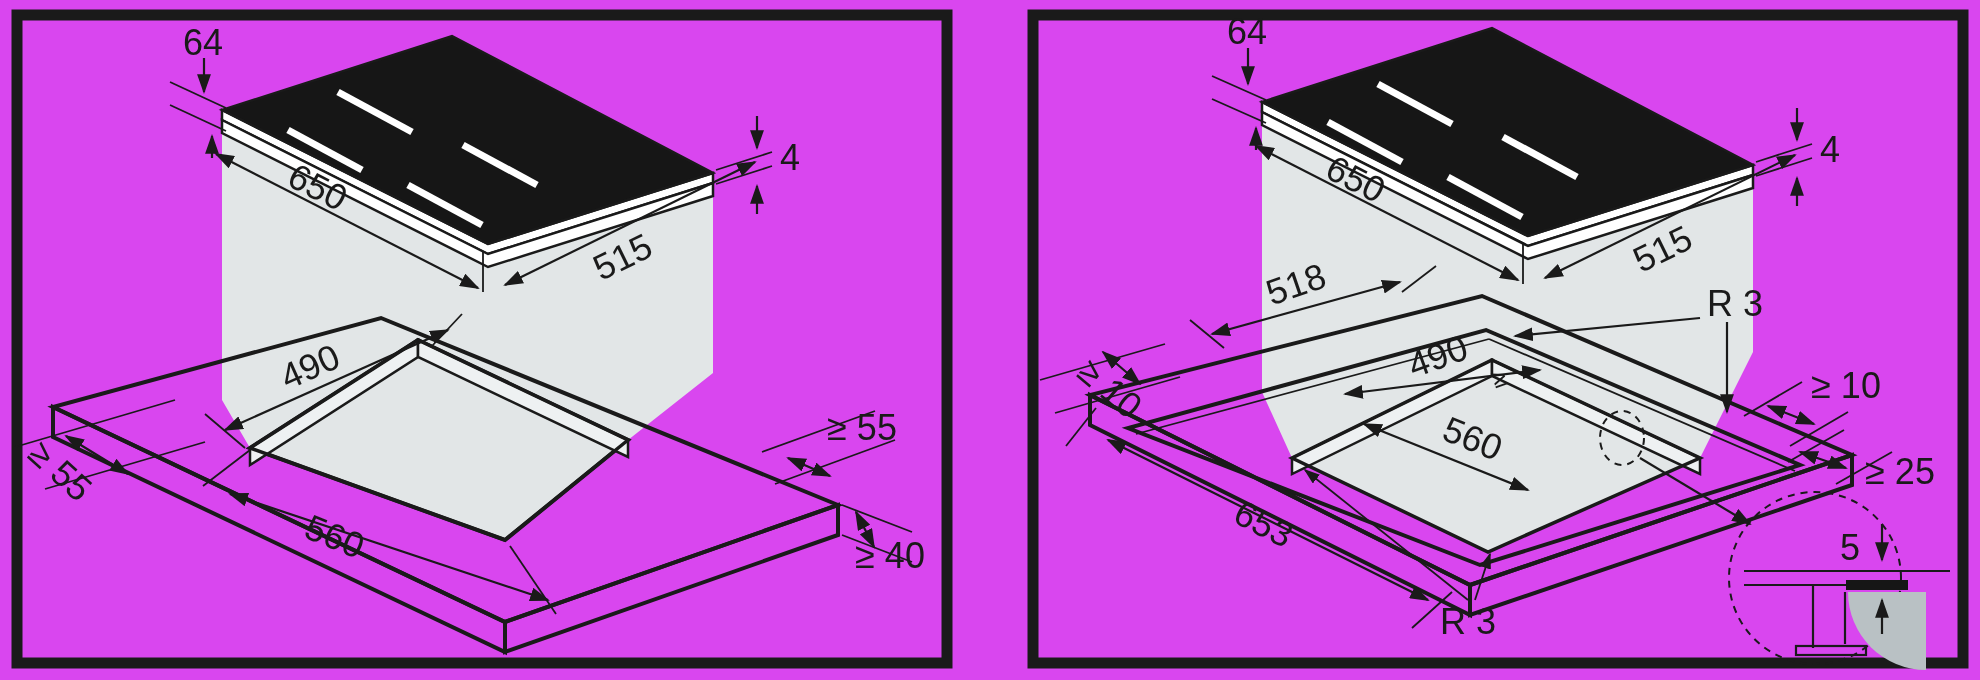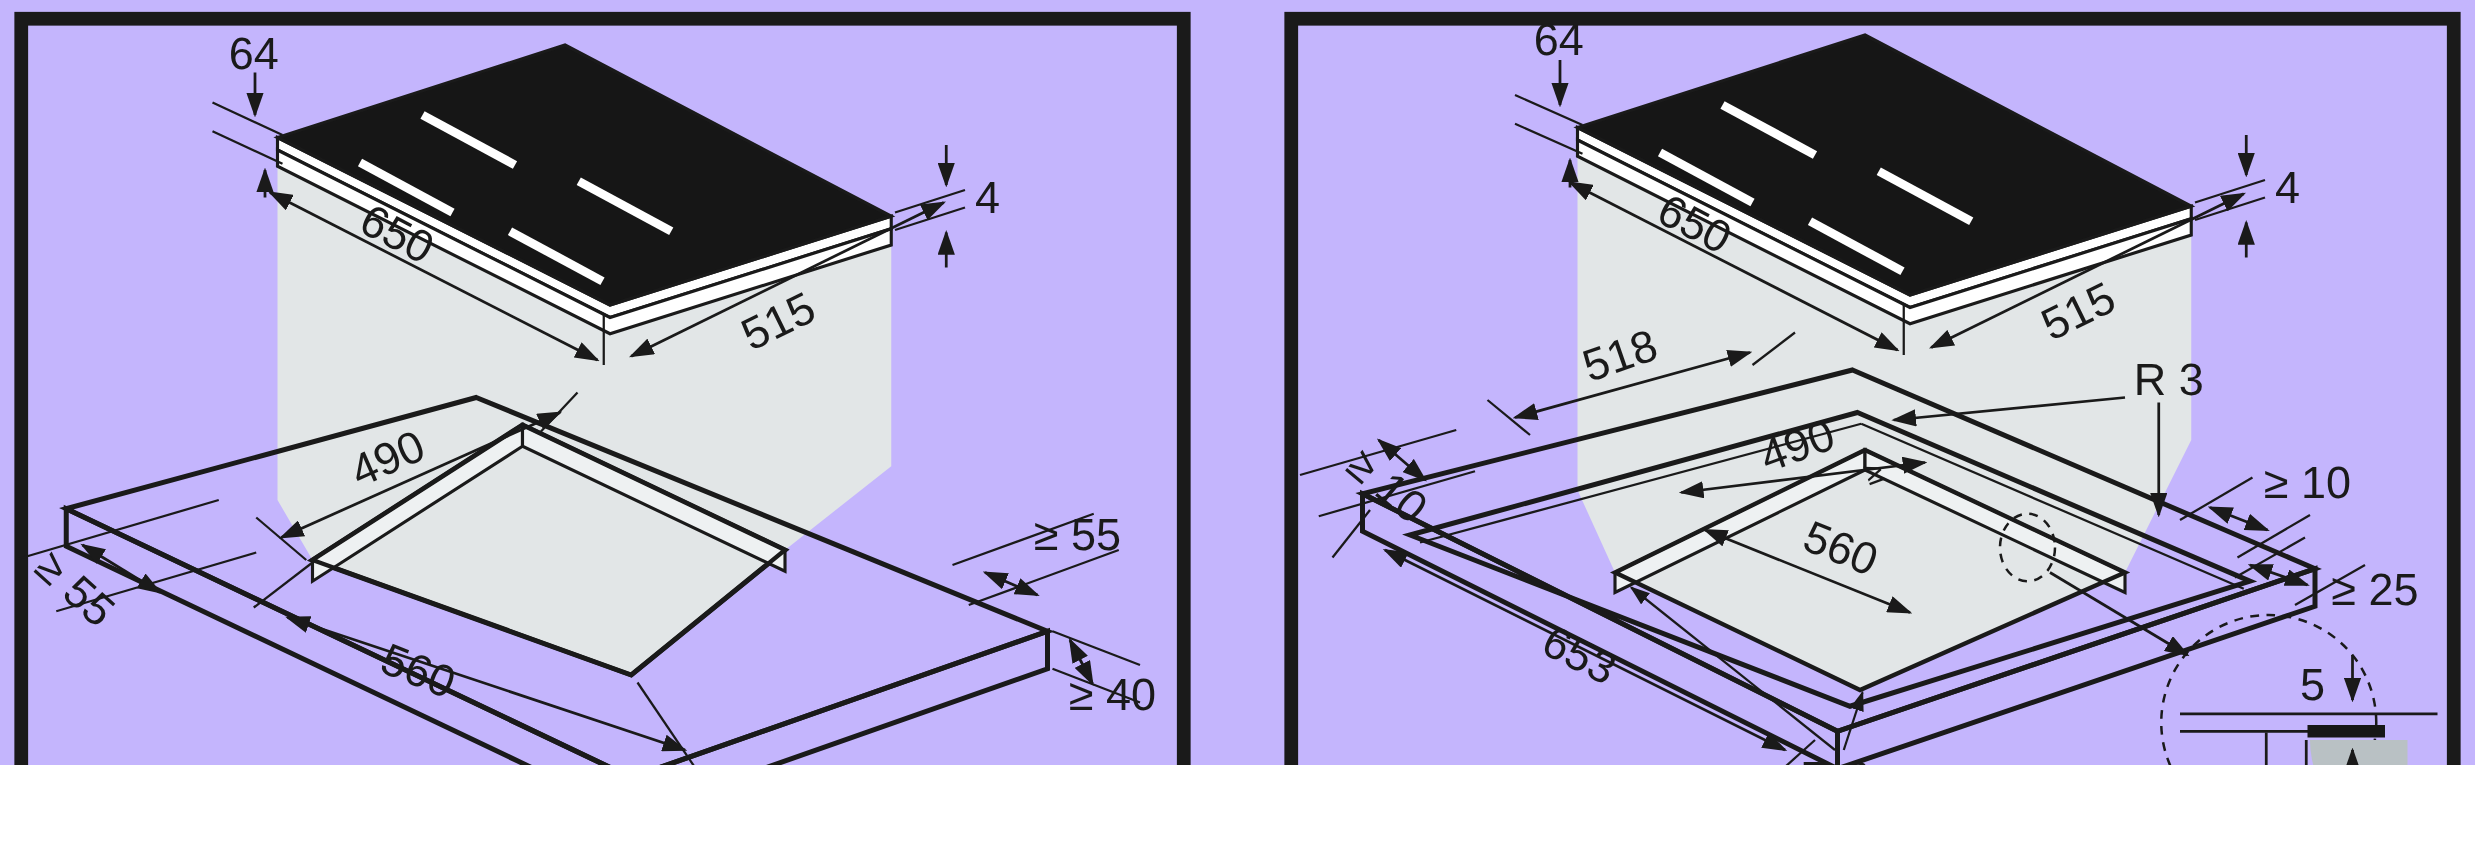--- a/index.html
+++ b/index.html
@@ -1,16 +1,16 @@
 <!DOCTYPE html>
 <html><head>
 <meta charset="utf-8">
 <style>
   html,body{margin:0;padding:0;background:#ffffff;}
-  .stage{position:relative;width:1980px;height:612px;background:#c4b5fd;overflow:hidden;
+  .stage{position:relative;width:1980px;height:680px;background:#d946ef;overflow:hidden;
          font-family:"Liberation Sans",sans-serif;}
   svg text{fill:#1a1a1a;font-family:"Liberation Sans",sans-serif;font-size:36px;}
   svg text.small{font-size:26px;}
   .outline{fill:none;stroke:#1a1a1a;}
   .dim{stroke:#1a1a1a;stroke-width:2.2;fill:none;}
   .thin{stroke:#1a1a1a;stroke-width:1.8;fill:none;}
   .dash{stroke:#1a1a1a;stroke-width:2;fill:none;stroke-dasharray:7 6;}
 </style>
 </head>
 <body>

